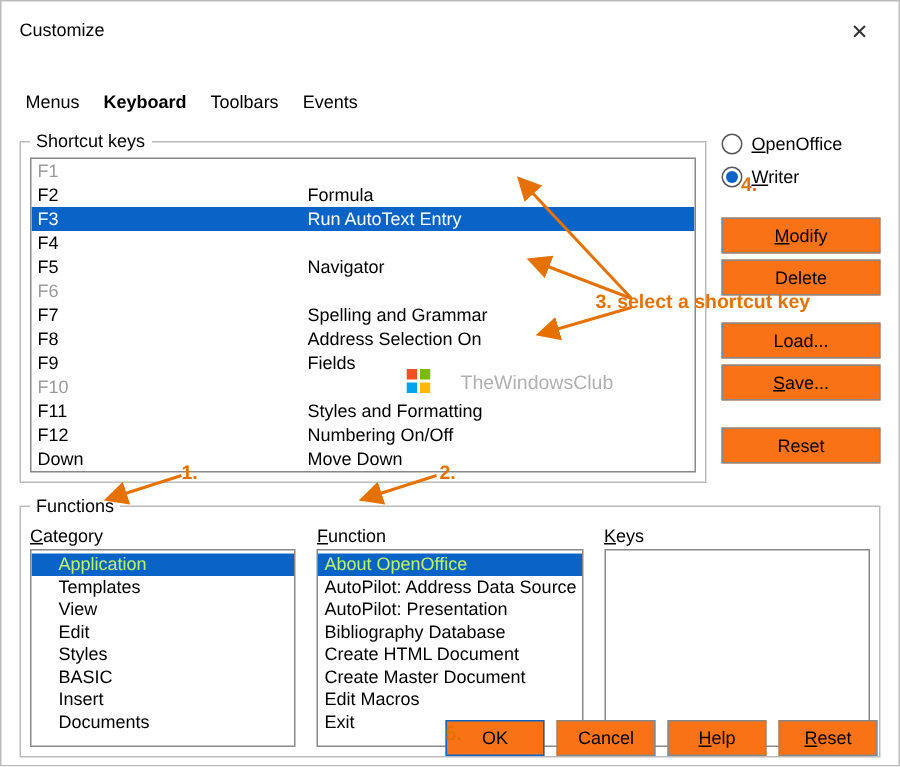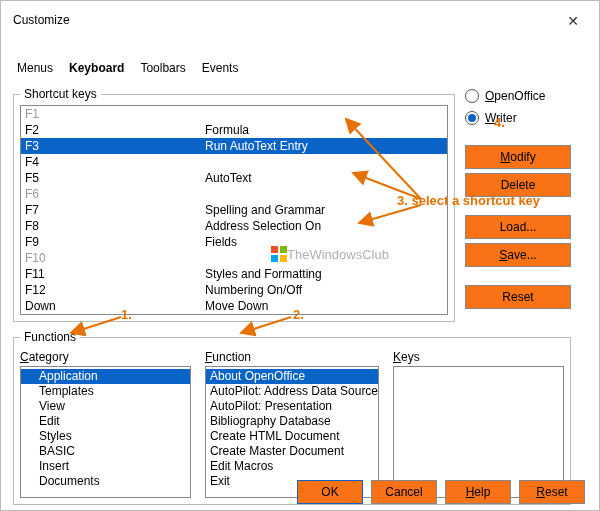--- a/index.html
+++ b/index.html
@@ -3,21 +3,21 @@
 <meta charset="utf-8">
 <style>
   html,body{margin:0;padding:0;font-family:"Segoe UI",Tahoma,Arial,sans-serif;font-size:12px;color:#000;background:#fff}
   .window{width:600px;height:511px;position:relative;background:#fff;box-sizing:border-box;border:1px solid #bbb}
   .titlebar{height:30px;display:flex;align-items:flex-start;padding:12px 6px;justify-content:space-between}
   .title{padding-left:6px}
   .closex{width:40px;text-align:center;font-size:14px;color:#333}
   .tabs{display:flex;gap:4px;padding:4px 10px;font-size:12px}
   .tab{padding:2px 6px}
   .tab.active{font-weight:700}
-  .body{position:relative;padding:6px 28px 0 12px}
+  .body{position:relative;padding:6px 12px 0 12px}
   fieldset{border:1px solid #bbb;margin:0 0 8px 0;padding:4px 6px 6px 6px}
   legend{padding:0 4px;color:#000}
   .topwrap{display:flex;gap:10px}
   .shortcut-box{flex:1;border:1px solid #888;height:208px;overflow:hidden;background:#fff;position:relative}
   .sc-row{display:flex;height:16px;line-height:16px;font-size:12px}
   .sc-key{width:180px;padding-left:4px}
   .sc-func{flex:1}
   .sc-row.sel{background:#0a64c8;color:#fff}
   .sc-row.dis{color:#9a9a9a}
   .rightcol{width:106px;display:flex;flex-direction:column;gap:4px}
@@ -25,27 +25,27 @@
   .radio .dot{width:12px;height:12px;border:1px solid #555;border-radius:50%;position:relative}
   .radio.sel .dot::after{content:"";position:absolute;inset:2px;background:#0a64c8;border-radius:50%}
   .btn{height:22px;border:1px solid #888;background:#f97316;display:flex;align-items:center;justify-content:center;font-size:12px}
   .accel{text-decoration:underline}
   .gap{height:10px}
   .func-cols{display:flex;gap:14px}
   .func-col{flex:1;display:flex;flex-direction:column}
   .func-label{margin:2px 0 2px 0}
   .listbox{border:1px solid #888;height:126px;background:#fff;overflow:hidden;padding:2px 0}
   .litem{height:15px;line-height:15px;padding-left:18px;font-size:12px;white-space:nowrap;overflow:hidden;position:relative}
-  .litem.sel{background:#0a64c8;color:#ffffff}
+  .litem.sel{background:#0a64c8;color:#bef264}
   .bottombar{position:absolute;bottom:6px;right:14px;display:flex;gap:8px}
   .bottombar .btn{width:64px}
   .btn.primary{border:1px solid #0a64c8}
 
   
-  .watermark{position:absolute;left:270px;top:245px;color:#b0b0b0;font-size:13px;display:flex;align-items:center;gap:0;pointer-events:none}
+  .watermark{position:absolute;left:270px;top:245px;color:#b0b0b0;font-size:13px;display:flex;align-items:center;gap:20px;pointer-events:none}
   .watermark .logo{width:16px;height:16px;display:inline-block}
 
   
   .anno{position:absolute;color:#e57200;font-weight:700;font-size:13px;pointer-events:none}
   svg.annos{position:absolute;left:0;top:0;pointer-events:none}
 </style>
 </head>
 <body>
 
 <div class="window">
@@ -77,21 +77,21 @@
             <div class="sc-row sel">
               <span class="sc-key">F3</span>
               <span class="sc-func">Run AutoText Entry</span>
             </div>
             <div class="sc-row">
               <span class="sc-key">F4</span>
               <span class="sc-func"></span>
             </div>
             <div class="sc-row">
               <span class="sc-key">F5</span>
-              <span class="sc-func">AutoText</span>
+              <span class="sc-func">Navigator</span>
             </div>
             <div class="sc-row dis">
               <span class="sc-key">F6</span>
               <span class="sc-func"></span>
             </div>
             <div class="sc-row">
               <span class="sc-key">F7</span>
               <span class="sc-func">Spelling and Grammar</span>
             </div>
             <div class="sc-row">

